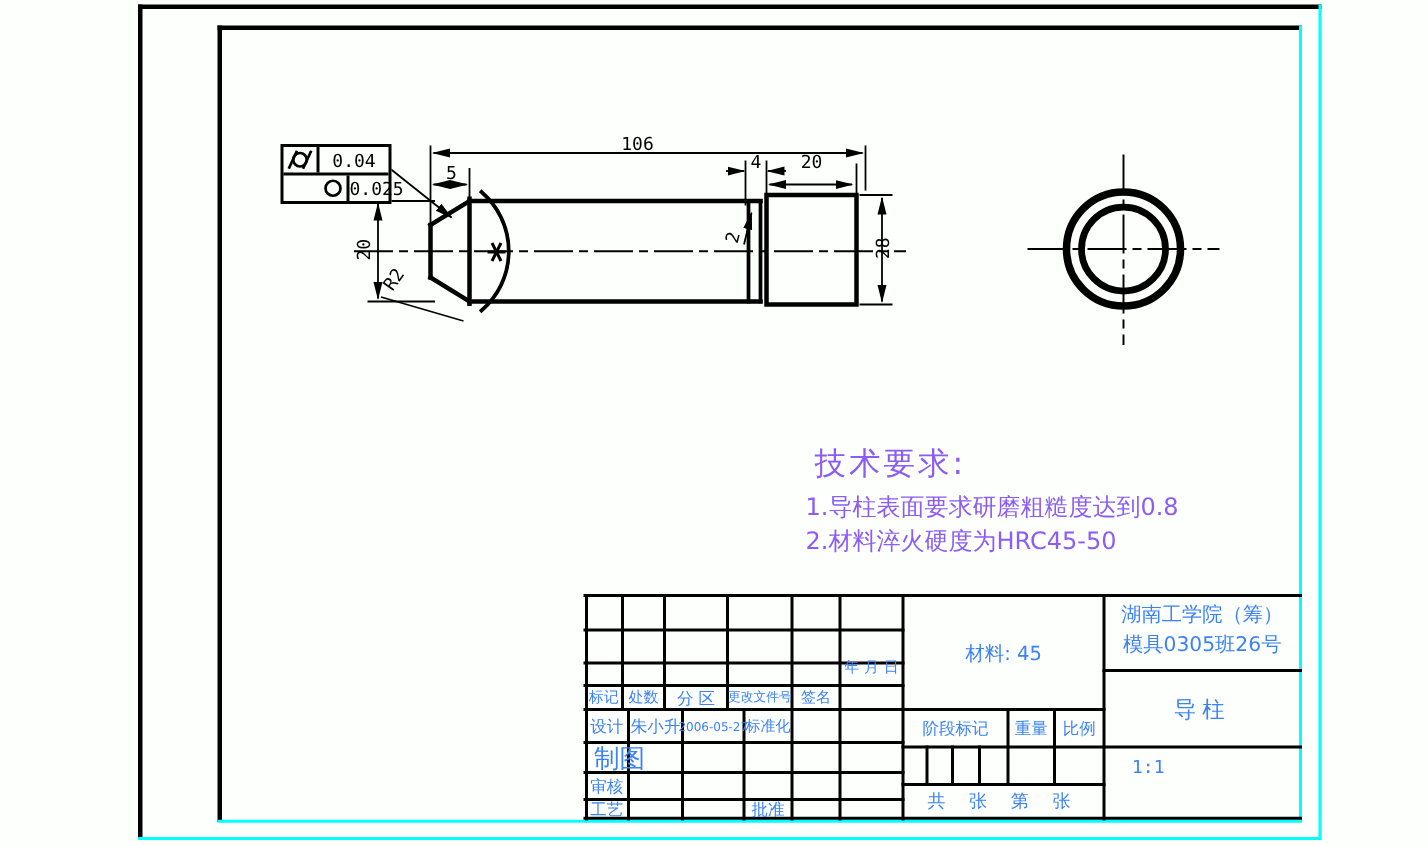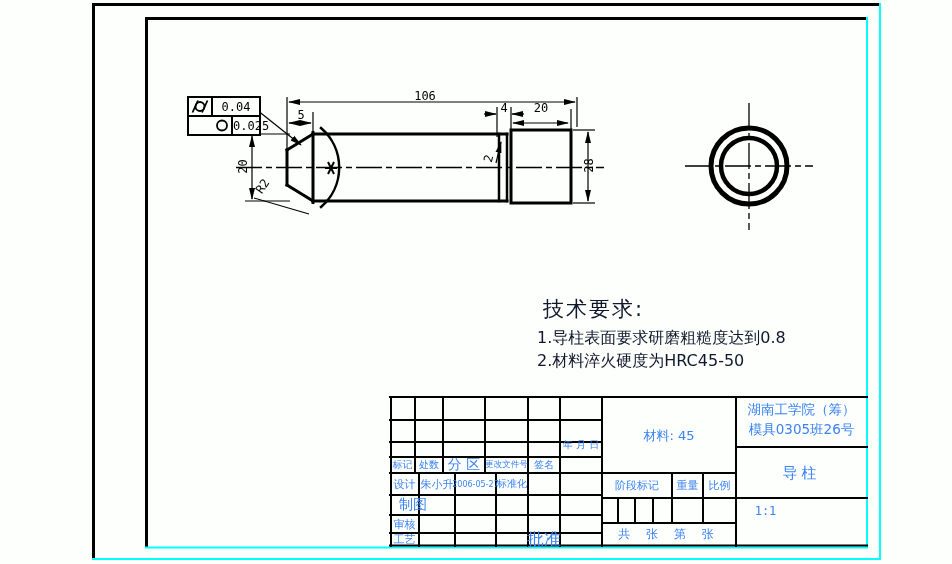--- a/index.html
+++ b/index.html
@@ -4,21 +4,21 @@
 <style>
   html,body{margin:0;padding:0;background:#fff;}
   #stage{position:relative;width:952px;height:564px;background:#fdfffd;overflow:hidden;
          font-family:"DejaVu Sans",sans-serif;}
   .abs{position:absolute;left:0;top:0;}
   .tbx{position:absolute;display:flex;align-items:center;justify-content:center;
        font-weight:normal;color:#3b82f6;white-space:nowrap;font-family:"DejaVu Sans",sans-serif;}
   .dim{position:absolute;color:#000;font-family:"DejaVu Sans Mono",monospace;
        font-size:12px;text-align:center;white-space:nowrap;line-height:13px;}
   .rot90{transform:rotate(-90deg);transform-origin:50% 50%;}
-  .tech{position:absolute;color:#0f172a;white-space:nowrap;font-family:"DejaVu Sans",sans-serif;}
+  .tech{position:absolute;color:#8b5cf6;white-space:nowrap;font-family:"DejaVu Sans",sans-serif;}
   .gdt-frame{position:absolute;left:187px;top:96px;width:70px;border:2px solid #000;background:#fdfffd;}
   .gdt-row{display:flex;height:17px;align-items:stretch;}
   .gdt-row + .gdt-row{border-top:2px solid #000;padding-left:24px;}
   .gdt-sym{width:22px;border-right:2px solid #000;display:flex;align-items:center;justify-content:center;}
   .gdt-val{flex:1;display:flex;align-items:center;justify-content:center;
            font-family:"DejaVu Sans Mono",monospace;font-size:12px;color:#000;}
 </style>
 </head>
 <body>
 
@@ -160,33 +160,33 @@
   <div class="dim rot90" style="left:229px;top:160px;width:28px;height:13px;">20</div>
   <div class="dim" style="left:251px;top:180px;width:24px;height:13px;transform:rotate(-55deg);">R2</div>
   <div class="dim" style="left:482px;top:152px;width:14px;height:13px;transform:rotate(-75deg);">2</div>
 
   <div class="tech" style="left:543px;top:295px;font-size:21px;letter-spacing:2px;">技术要求:</div>
   <div class="tech" style="left:537px;top:328px;font-size:16px;">1.导柱表面要求研磨粗糙度达到0.8</div>
   <div class="tech" style="left:537px;top:351px;font-size:16px;">2.材料淬火硬度为HRC45-50</div>
 
   <div class="tbx" style="left:390px;top:458px;width:25px;height:14px;font-size:10px;">标记</div>
   <div class="tbx" style="left:415px;top:458px;width:28px;height:14px;font-size:10px;">处数</div>
-  <div class="tbx" style="left:443px;top:458px;width:42px;height:14px;font-size:14px;">分 区</div>
+  <div class="tbx" style="left:443px;top:458px;width:42px;height:14px;font-size:11px;">分 区</div>
   <div class="tbx" style="left:485px;top:458px;width:43px;height:14px;font-size:8.5px;">更改文件号</div>
   <div class="tbx" style="left:528px;top:458px;width:32px;height:14px;font-size:10px;">签名</div>
   <div class="tbx" style="left:560px;top:438px;width:42px;height:14px;font-size:10px;">年 月 日</div>
 
   <div class="tbx" style="left:390px;top:474px;width:29px;height:20px;font-size:11px;">设计</div>
   <div class="tbx" style="left:419px;top:474px;width:36px;height:20px;font-size:11px;">朱小升</div>
   <div class="tbx" style="left:455px;top:474px;width:41px;height:20px;font-size:8px;">2006-05-27</div>
   <div class="tbx" style="left:496px;top:474px;width:32px;height:20px;font-size:10px;">标准化</div>
-  <div class="tbx" style="left:390px;top:496px;width:46px;height:18px;font-size:14px;">制图</div>
+  <div class="tbx" style="left:390px;top:496px;width:46px;height:18px;font-size:17px;">制图</div>
   <div class="tbx" style="left:390px;top:516px;width:29px;height:16px;font-size:11px;">审核</div>
   <div class="tbx" style="left:390px;top:533px;width:29px;height:12px;font-size:11px;">工艺</div>
-  <div class="tbx" style="left:496px;top:533px;width:32px;height:12px;font-size:17px;padding-left:32px;">批准</div>
+  <div class="tbx" style="left:496px;top:533px;width:32px;height:12px;font-size:11px;">批准</div>
 
   <div class="tbx" style="left:602px;top:398px;width:134px;height:75px;font-size:13px;">材料: 45</div>
   <div class="tbx" style="left:602px;top:474px;width:70px;height:23px;font-size:11px;">阶段标记</div>
   <div class="tbx" style="left:672px;top:474px;width:31px;height:23px;font-size:11px;">重量</div>
   <div class="tbx" style="left:703px;top:474px;width:33px;height:23px;font-size:11px;">比例</div>
   <div class="tbx" style="left:703px;top:499px;width:33px;height:23px;font-size:12px;font-family:'DejaVu Sans Mono',monospace;padding-left:46px;">1:1</div>
   <div class="tbx" style="left:602px;top:524px;width:134px;height:21px;font-size:12px;letter-spacing:6px;">共 张 第 张</div>
 
   <div class="tbx" style="left:736px;top:400px;width:131px;height:20px;font-size:13.5px;">湖南工学院（筹）</div>
   <div class="tbx" style="left:736px;top:420px;width:131px;height:20px;font-size:13.5px;">模具0305班26号</div>

